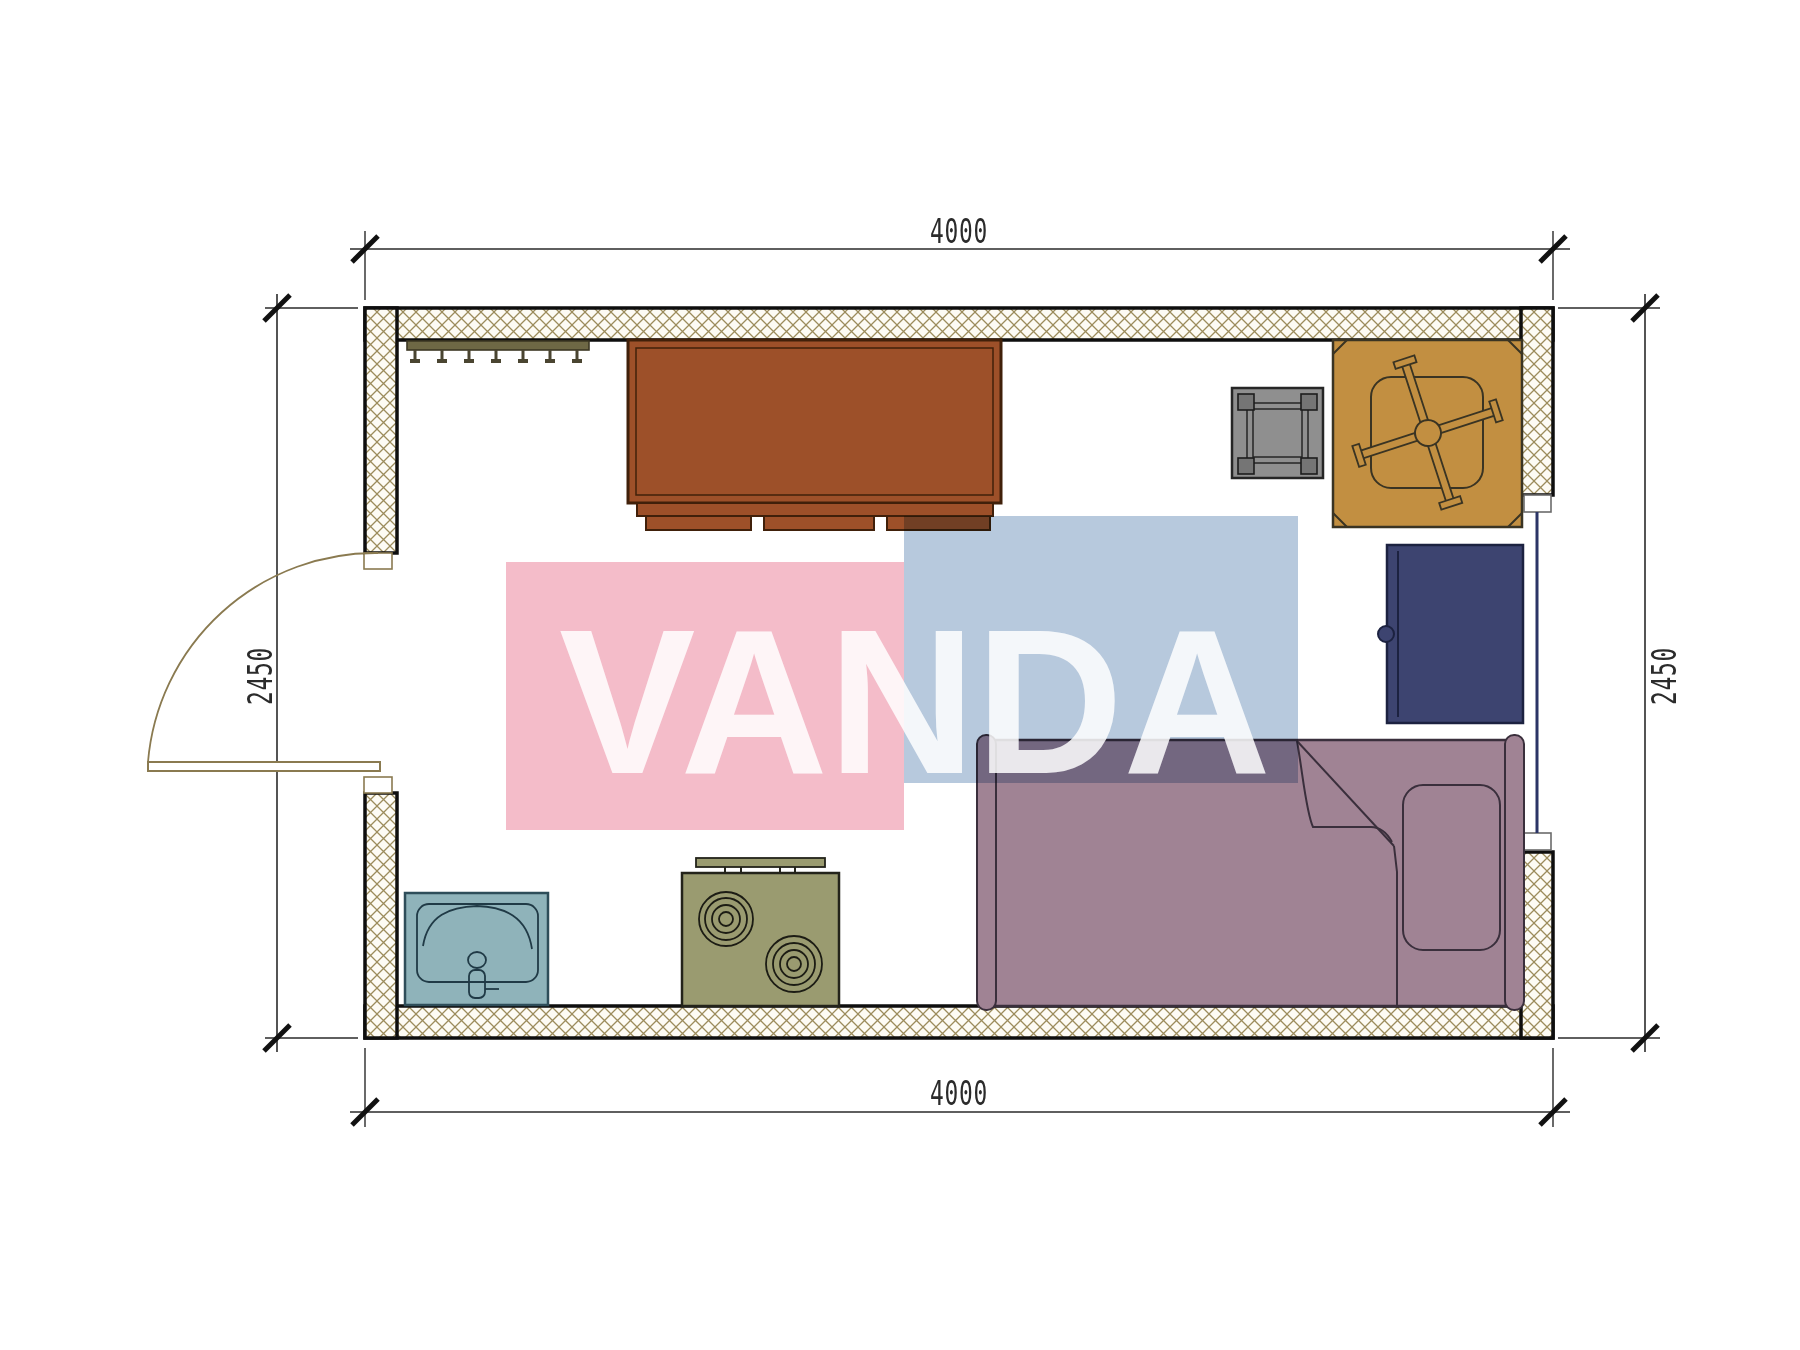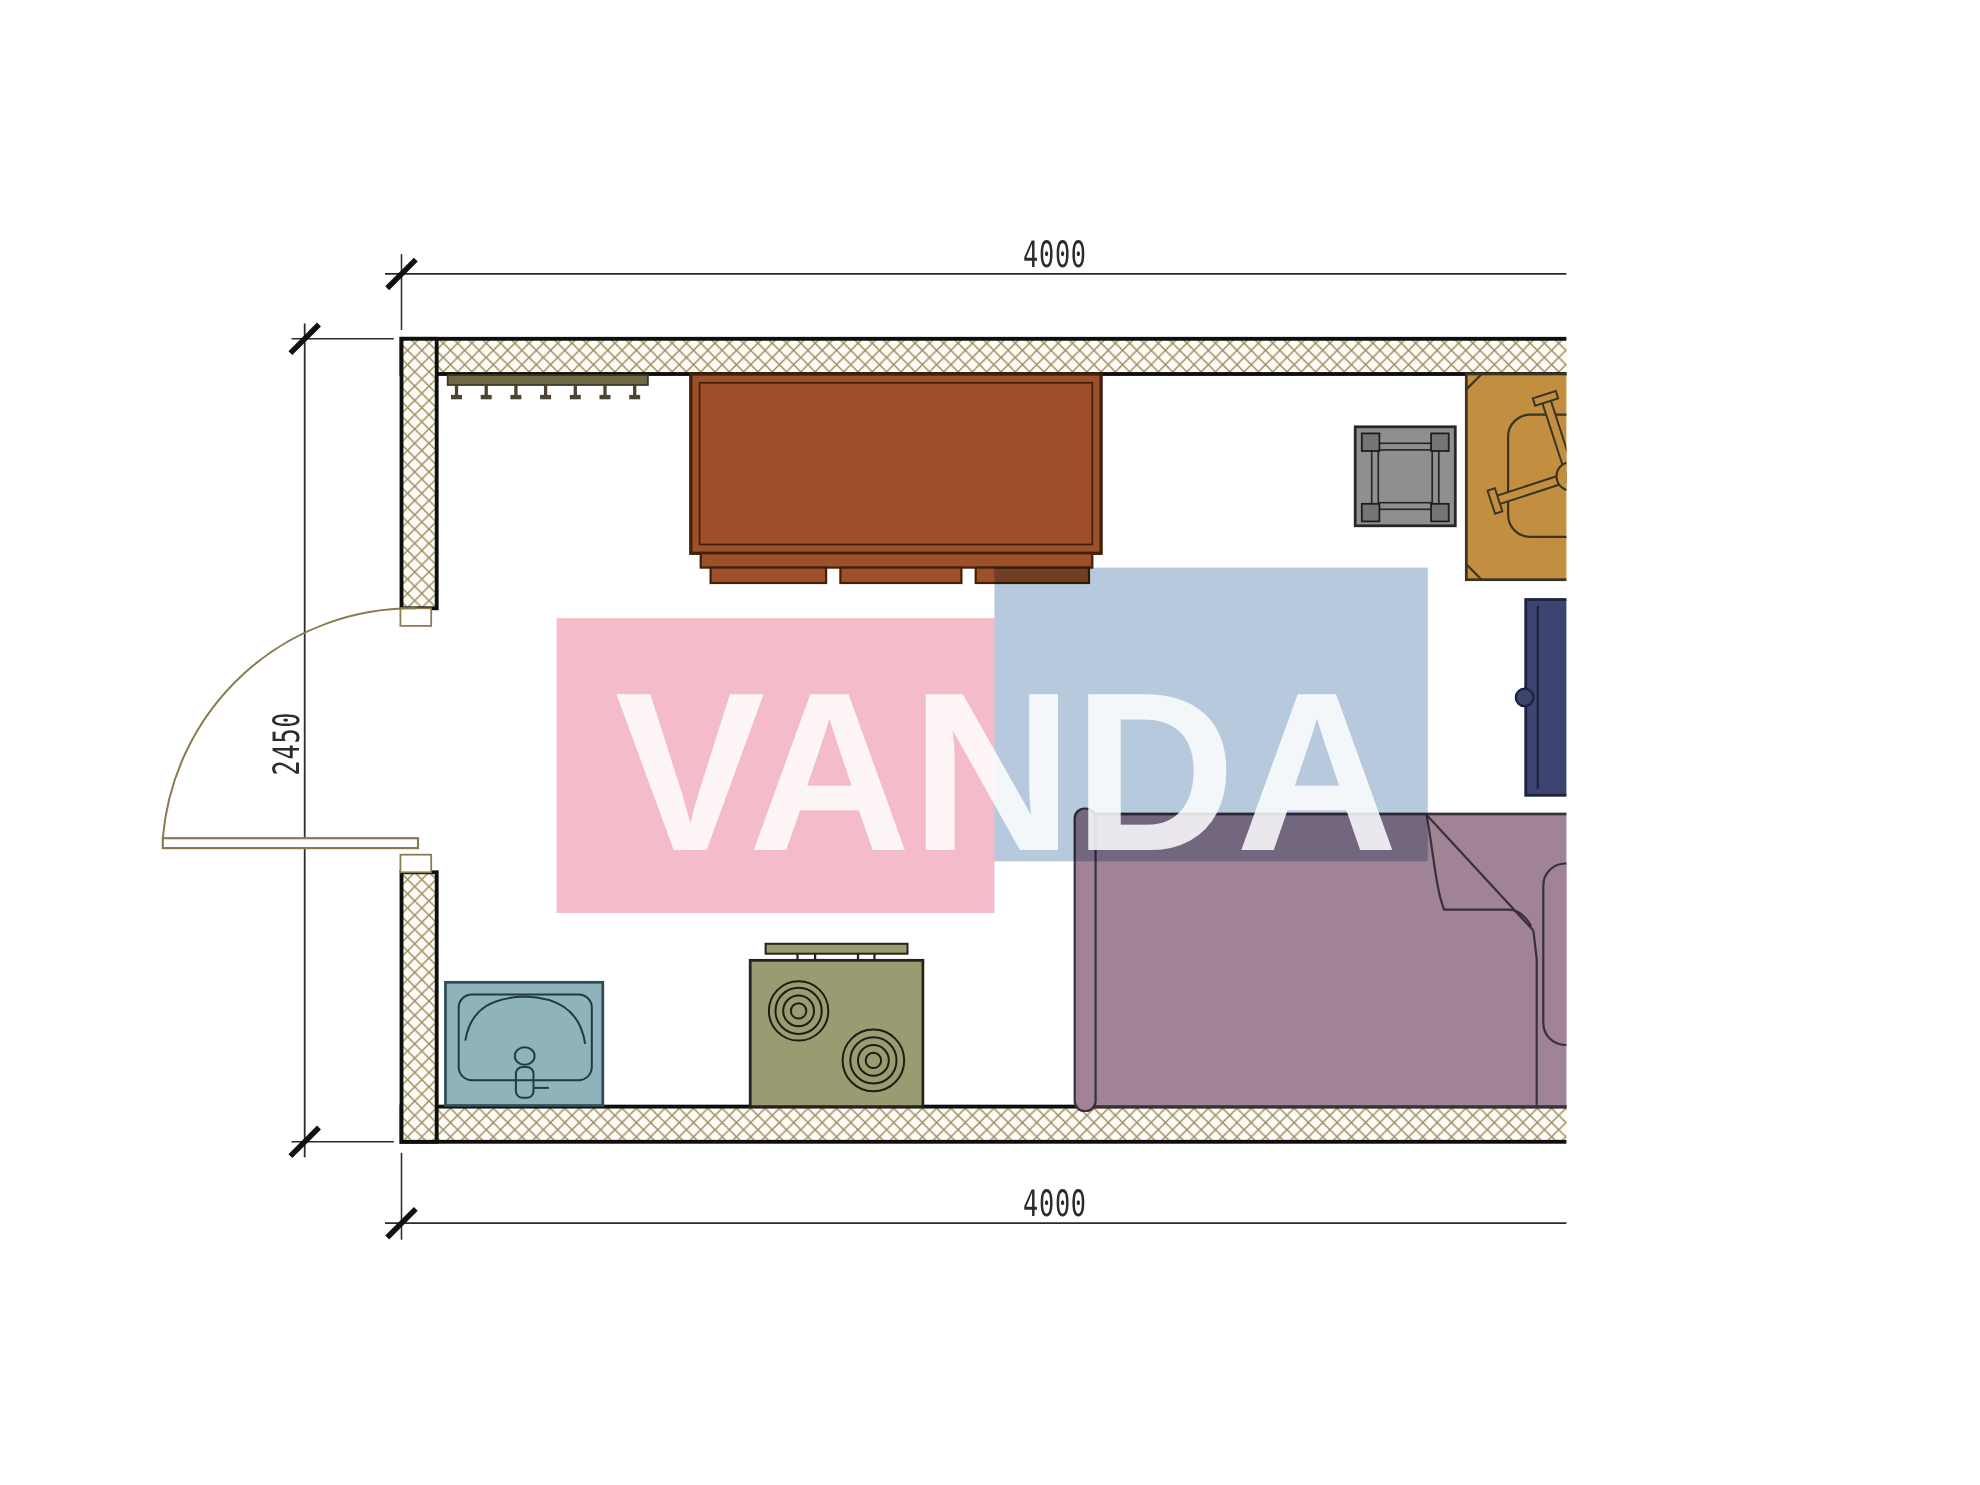--- a/index.html
+++ b/index.html
@@ -2,21 +2,21 @@
 <html><head>
 <meta charset="utf-8">
 <style>
   html, body {
     margin: 0;
     padding: 0;
     background: #ffffff;
   }
   .canvas {
     position: relative;
-    width: 1424px;
+    width: 1800px;
     height: 1350px;
     background: #ffffff;
     overflow: hidden;
     font-family: "DejaVu Sans Mono", "Liberation Mono", monospace;
   }
   svg { display: block; }
   .dim-line   { stroke: #2a2a2a; stroke-width: 1.6; fill: none; }
   .ext-line   { stroke: #2a2a2a; stroke-width: 1.4; fill: none; }
   .dim-tick   { stroke: #111111; stroke-width: 5; fill: none; }
   .dim-text   {

